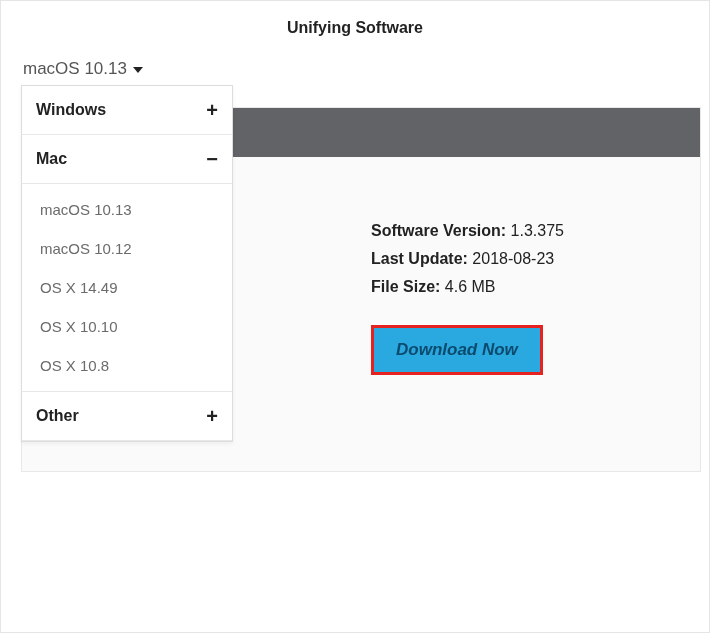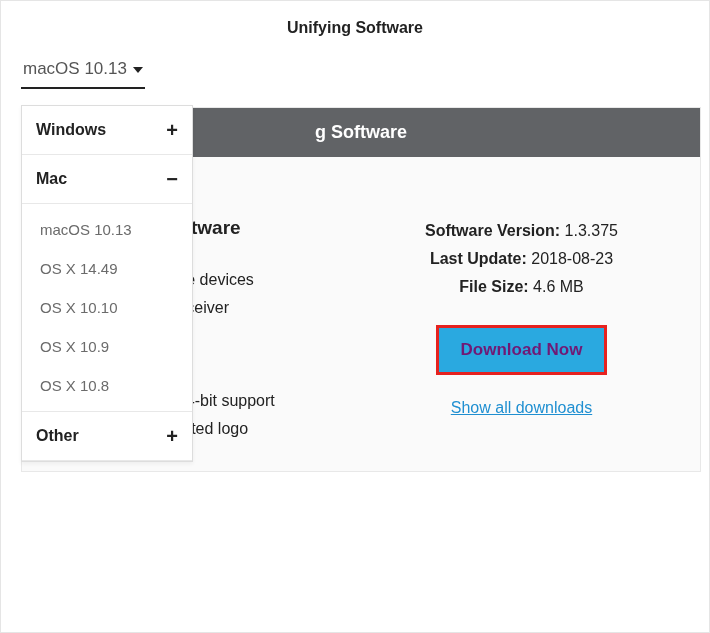--- a/index.html
+++ b/index.html
@@ -40,21 +40,20 @@
       border-left: 5px solid transparent;
       border-right: 5px solid transparent;
       border-top: 6px solid #222;
       margin-top: 2px;
     }
     .content-area {
       margin: 18px 8px 20px 20px;
       border: 1px solid #e8e8e8;
       background: #fafafa;
       position: relative;
-      text-align: center;
     }
     .banner {
       background: #616366;
       color: #fff;
       font-weight: 700;
       font-size: 18px;
       padding: 14px 20px;
     }
     .columns {
       display: flex;
@@ -84,42 +83,43 @@
       margin-top: 68px;
     }
     .meta-line {
       font-size: 16px;
       line-height: 1.75;
     }
     .meta-line b { font-weight: 700; }
     .download-btn {
       display: inline-block;
       background: #2aa9e0;
-      color: #701a75;
+      color: #0c4a6e;
       font-weight: 700;
       font-size: 17px;
       padding: 12px 22px;
       border: 3px solid #e6221f;
       cursor: pointer;
       margin-top: 24px;
+      font-style: italic;
     }
     .show-all {
       display: inline-block;
       margin-top: 24px;
       color: #1f8fd1;
       text-decoration: underline;
       font-size: 16px;
       cursor: pointer;
     }
     
     .dropdown {
       position: absolute;
-      top: 104px;
+      top: 84px;
       left: 20px;
-      width: 172px;
+      width: 212px;
       background: #fff;
       border: 1px solid #ddd;
       box-shadow: 0 2px 4px rgba(0,0,0,0.05);
       z-index: 10;
     }
     .dd-group-header {
       display: flex;
       justify-content: space-between;
       align-items: center;
       padding: 14px 14px;
@@ -185,41 +185,38 @@
           <b>Last Update:</b>
           <span>2018-08-23</span>
         </div>
         <div class="meta-line">
           <b>File Size:</b>
           <span>4.6 MB</span>
         </div>
         <div>
           <span class="download-btn">Download Now</span>
         </div>
-        <div>
-          <span class="show-all">Show all downloads</span>
-        </div>
       </div>
     </div>
   </div>
 
   <div class="dropdown">
     <div class="dd-group-header">
       <span>Windows</span>
       <span class="dd-icon">+</span>
     </div>
     <div class="dd-group-header">
       <span>Mac</span>
       <span class="dd-icon">−</span>
     </div>
     <div class="dd-items">
       <div class="dd-item">macOS 10.13</div>
+      <div class="dd-item">macOS 10.12</div>
       <div class="dd-item">OS X 14.49</div>
       <div class="dd-item">OS X 10.10</div>
-      <div class="dd-item">OS X 10.9</div>
       <div class="dd-item">OS X 10.8</div>
     </div>
     <div class="dd-group-header">
       <span>Other</span>
       <span class="dd-icon">+</span>
     </div>
   </div>
 
 </div>
 

